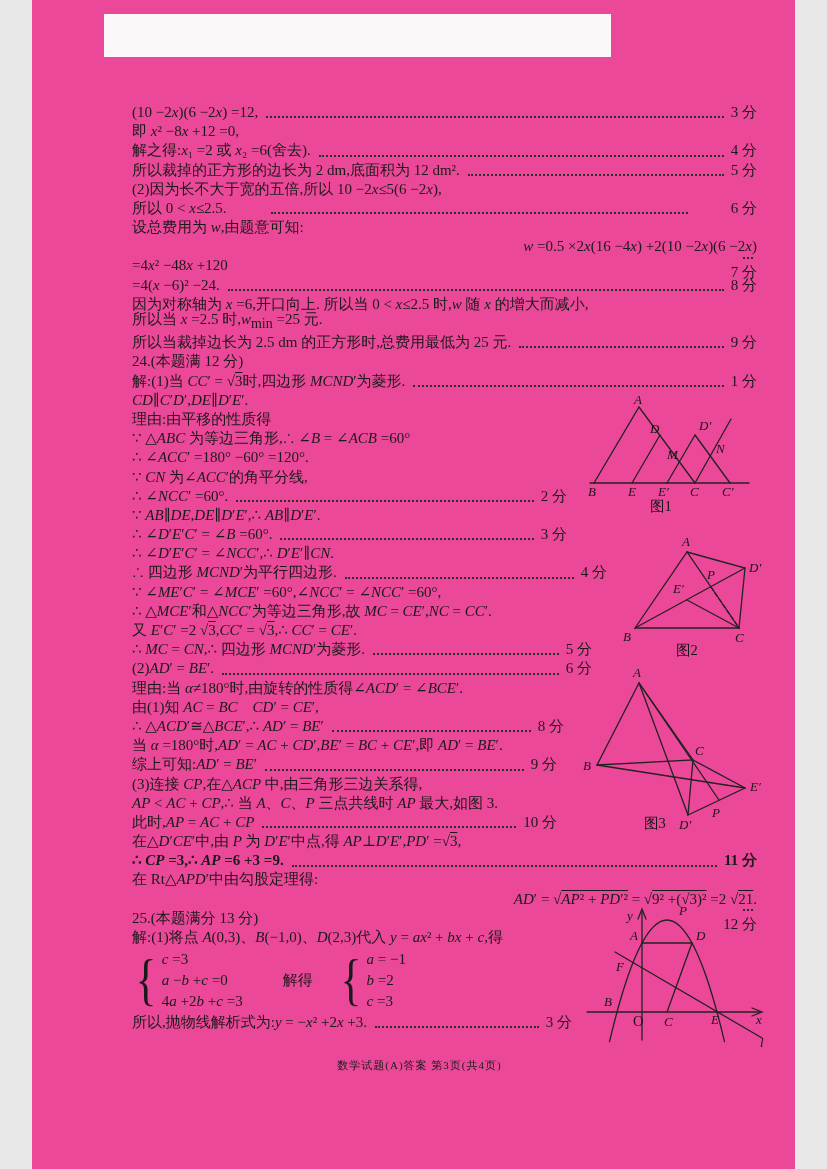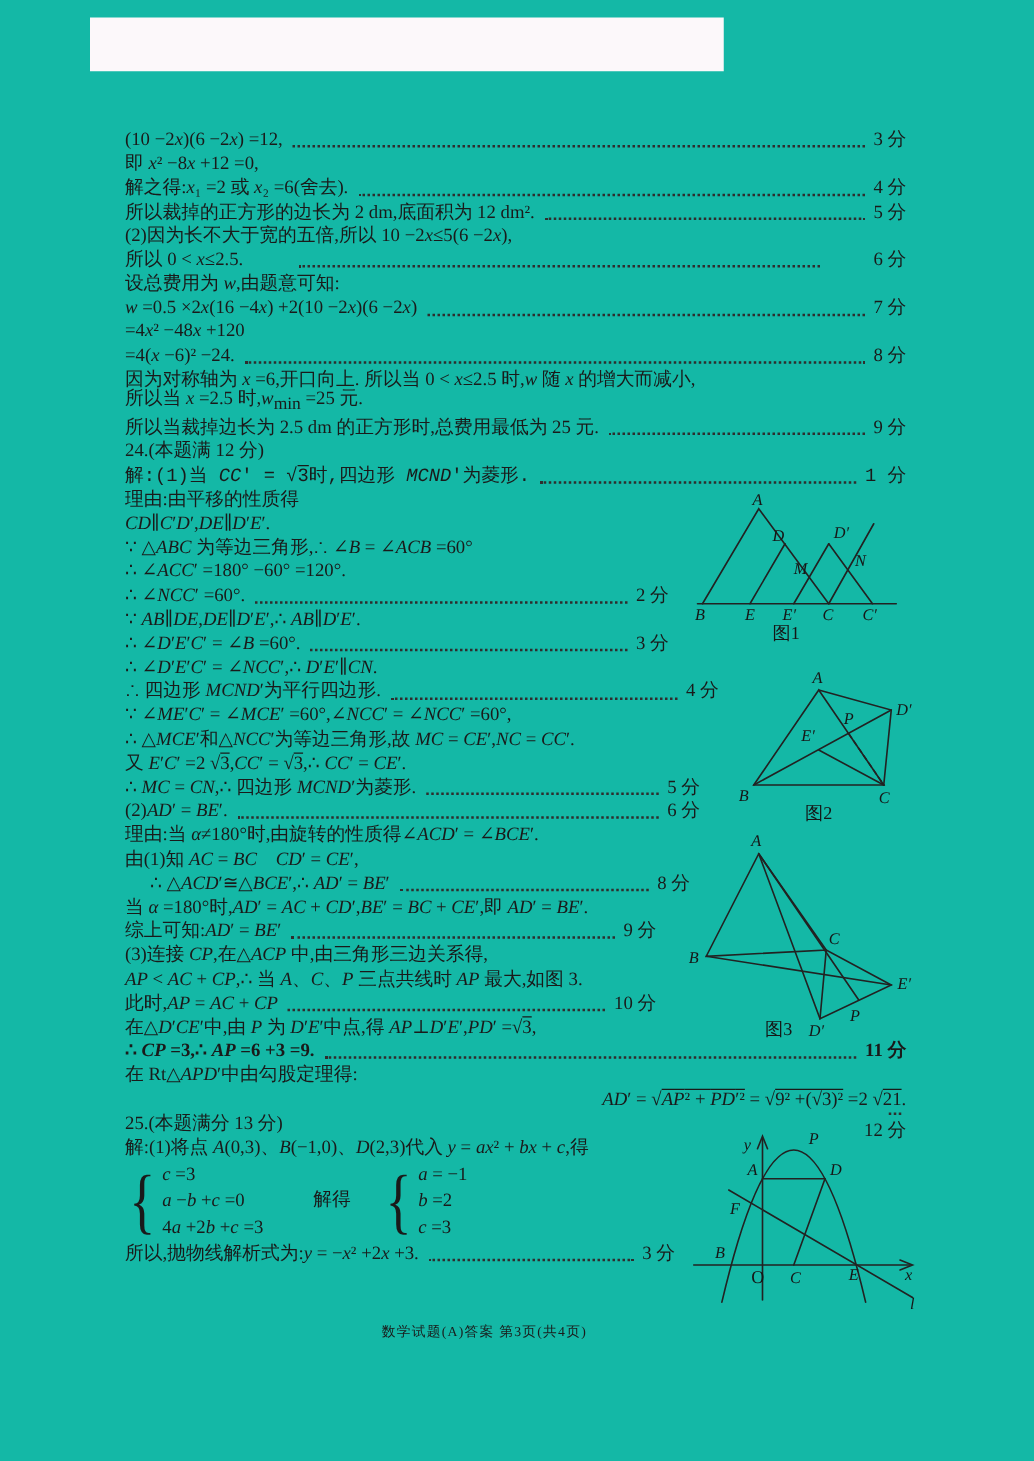--- a/index.html
+++ b/index.html
@@ -1,17 +1,17 @@
 <!DOCTYPE html>
 <html><head>
 <meta charset="utf-8">
 <style>
   html,body{margin:0;padding:0;background:#e8e8e8;}
   .page{
-    position:relative;width:827px;height:1169px;background:#14b8a6;
+    position:relative;width:763px;height:1169px;background:#ec4899;
     font-family:"Liberation Serif","DejaVu Serif",serif;color:#1a1a1a;
     overflow:hidden;margin:0 auto;
   }
   .scan-blur{position:absolute;left:72px;top:14px;width:507px;height:43px;background:#fcf8fa;}
   .content{position:absolute;left:100px;top:103px;width:625px;font-size:15px;line-height:19.2px;}
   .row{display:flex;align-items:flex-end;white-space:nowrap;height:19.2px;}
   .row .t{flex:0 0 auto;}
   .lead{flex:1 1 auto;border-bottom:2px dotted #2e2e2e;margin:0 4px 4px 8px;min-width:10px;}
   .score{flex:0 0 auto;padding-left:3px;}
   i{font-style:italic;}
@@ -59,21 +59,21 @@
         <span class="t">(2)因为长不大于宽的五倍,所以 10 −2<i>x</i>≤5(6 −2<i>x</i>),</span>
       </div>
       <div class="row" style="width: 625px; gap: 36px;">
         <span class="t">所以 0 &lt; <i>x</i>≤2.5.</span>
         <span class="lead"></span>
         <span class="score">6 分</span>
       </div>
       <div class="row">
         <span class="t">设总费用为 <i>w</i>,由题意可知:</span>
       </div>
-      <div class="row" style="width: 625px;">
+      <div class="row" style="width: 625px; flex-direction: column;">
         <span class="t"><i>w</i> =0.5 ×2<i>x</i>(16 −4<i>x</i>) +2(10 −2<i>x</i>)(6 −2<i>x</i>)</span>
         <span class="lead"></span>
         <span class="score">7 分</span>
       </div>
       <div class="row">
         <span class="t">=4<i>x</i>² −48<i>x</i> +120</span>
       </div>
       <div class="row" style="width: 625px;">
         <span class="t">=4(<i>x</i> −6)² −24.</span>
         <span class="lead"></span>
@@ -86,36 +86,39 @@
         <span class="t">所以当 <i>x</i> =2.5 时,<i>w</i><sub>min</sub> =25 元.</span>
       </div>
       <div class="row" style="width: 625px;">
         <span class="t">所以当裁掉边长为 2.5 dm 的正方形时,总费用最低为 25 元.</span>
         <span class="lead"></span>
         <span class="score">9 分</span>
       </div>
       <div class="row">
         <span class="t">24.(本题满 12 分)</span>
       </div>
-      <div class="row" style="width: 625px; font-family: Liberation Mono, monospace;">
+      <div class="row" style="width: 625px;">
         <span class="t">解:(1)当 <i>CC</i>′ = √<span class="ov">3</span>时,四边形 <i>MCND</i>′为菱形.</span>
         <span class="lead"></span>
         <span class="score">1 分</span>
       </div>
       <div class="row">
+        <span class="t"><i>CD</i>∥<i>C</i>′<i>D</i>′,<i>DE</i>∥<i>D</i>′<i>E</i>′.</span>
+      </div>
+      <div class="row">
         <span class="t">理由:由平移的性质得</span>
       </div>
       <div class="row">
-        <span class="t"><i>CD</i>∥<i>C</i>′<i>D</i>′,<i>DE</i>∥<i>D</i>′<i>E</i>′.</span>
-      </div>
-      <div class="row">
         <span class="t">∵ △<i>ABC</i> 为等边三角形,∴ ∠<i>B</i> = ∠<i>ACB</i> =60°</span>
       </div>
       <div class="row">
         <span class="t">∴ ∠<i>ACC</i>′ =180° −60° =120°.</span>
+      </div>
+      <div class="row">
+        <span class="t">∵ <i>CN</i> 为∠<i>ACC</i>′的角平分线,</span>
       </div>
       <div class="row" style="width: 435px;">
         <span class="t">∴ ∠<i>NCC</i>′ =60°.</span>
         <span class="lead"></span>
         <span class="score">2 分</span>
       </div>
       <div class="row">
         <span class="t">∵ <i>AB</i>∥<i>DE</i>,<i>DE</i>∥<i>D</i>′<i>E</i>′,∴ <i>AB</i>∥<i>D</i>′<i>E</i>′.</span>
       </div>
       <div class="row" style="width: 435px;">
@@ -149,21 +152,21 @@
         <span class="t">(2)<i>AD</i>′ = <i>BE</i>′.</span>
         <span class="lead"></span>
         <span class="score">6 分</span>
       </div>
       <div class="row">
         <span class="t">理由:当 <i>α</i>≠180°时,由旋转的性质得∠<i>ACD</i>′ = ∠<i>BCE</i>′.</span>
       </div>
       <div class="row">
         <span class="t">由(1)知 <i>AC</i> = <i>BC</i> <i>CD</i>′ = <i>CE</i>′,</span>
       </div>
-      <div class="row" style="width: 432px; margin-left: 20px;">
+      <div class="row" style="width: 432px;">
         <span class="t">∴ △<i>ACD</i>′≅△<i>BCE</i>′,∴ <i>AD</i>′ = <i>BE</i>′</span>
         <span class="lead"></span>
         <span class="score">8 分</span>
       </div>
       <div class="row">
         <span class="t">当 <i>α</i> =180°时,<i>AD</i>′ = <i>AC</i> + <i>CD</i>′,<i>BE</i>′ = <i>BC</i> + <i>CE</i>′,即 <i>AD</i>′ = <i>BE</i>′.</span>
       </div>
       <div class="row" style="width: 425px;">
         <span class="t">综上可知:<i>AD</i>′ = <i>BE</i>′</span>
         <span class="lead"></span>

